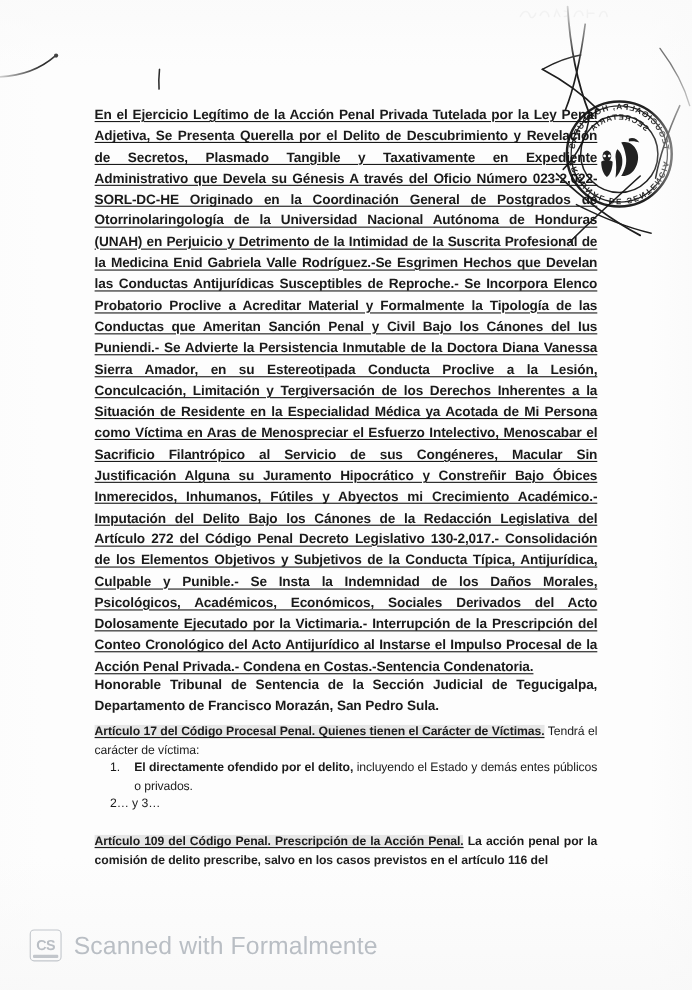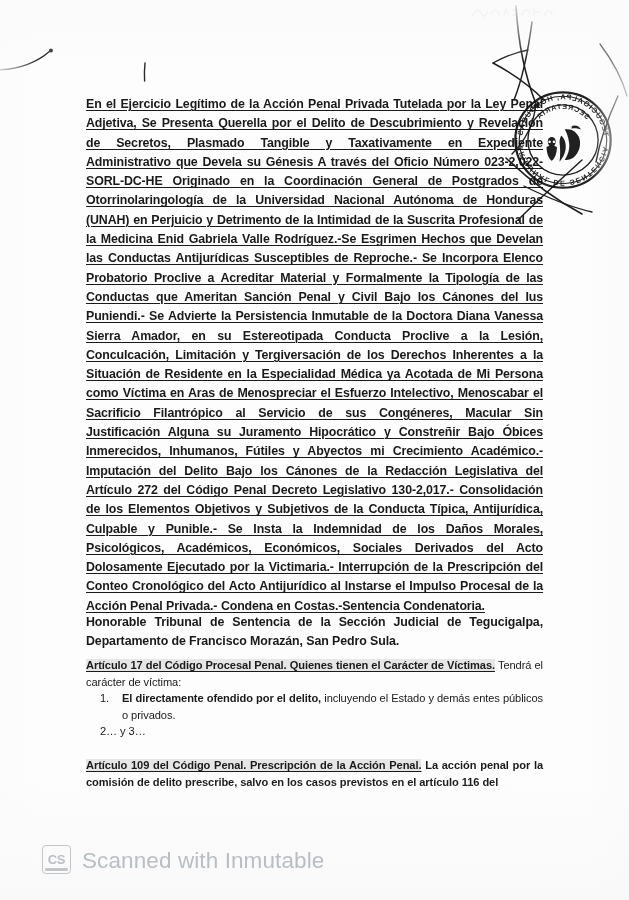--- a/index.html
+++ b/index.html
@@ -154,24 +154,24 @@
     width: 86px;
     height: 13px;
     z-index: 2;
     opacity: 0.30;
     filter: blur(0.5px);
   }
 
   
   #watermark {
     position: absolute;
-    left: 42px;
+    left: 27px;
     top: 845px;
     display: flex;
-    align-items: flex-end;
+    align-items: center;
     gap: 11px;
     z-index: 6;
   }
   #cs-badge {
     width: 27px;
     height: 27px;
     border: 1.8px solid #c2c6cb;
     border-radius: 4px;
     display: flex;
     align-items: center;
@@ -305,17 +305,17 @@
   </div>
 
   <div class="article-block" id="article-109">
     <p style="margin:0;">
       <span class="art-head">Artículo 109 del Código Penal. Prescripción de la Acción Penal.</span><span class="art-lede"> La acción penal por la comisión de delito prescribe, salvo en los casos previstos en el artículo 116 del</span>
     </p>
   </div>
 
   <div id="watermark">
     <div id="cs-badge">CS</div>
-    <div id="wm-text">Scanned with Inmutable</div>
+    <div id="wm-text">Scanned with Formalmente</div>
   </div>
 
   <div id="scan-tint"></div>
 </div>
 
 </body></html>

